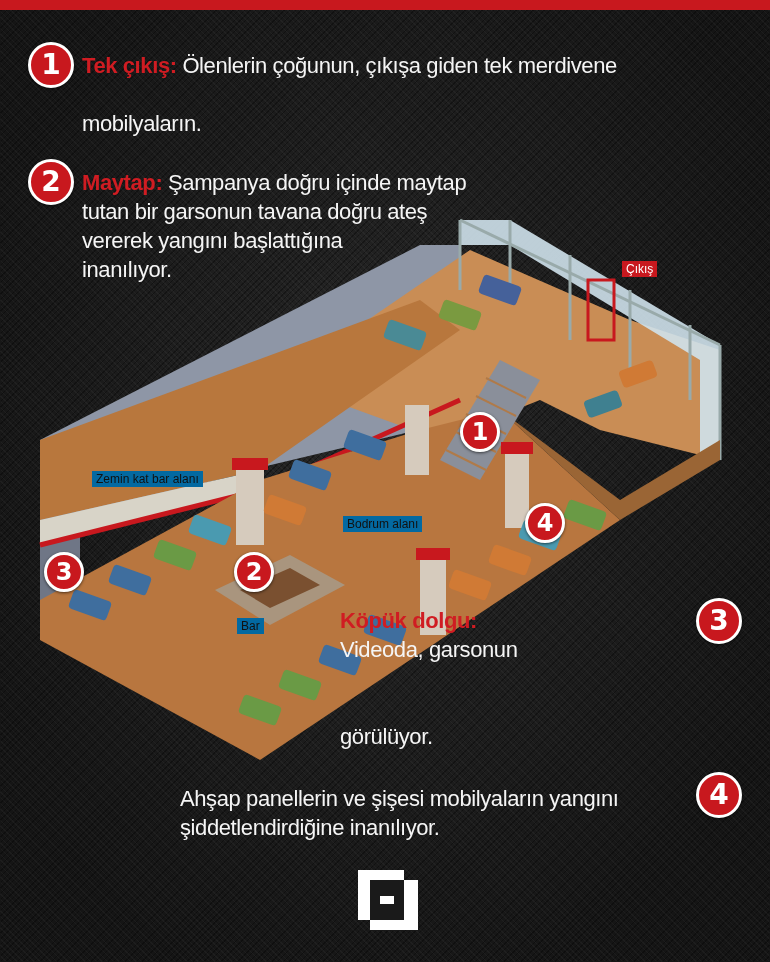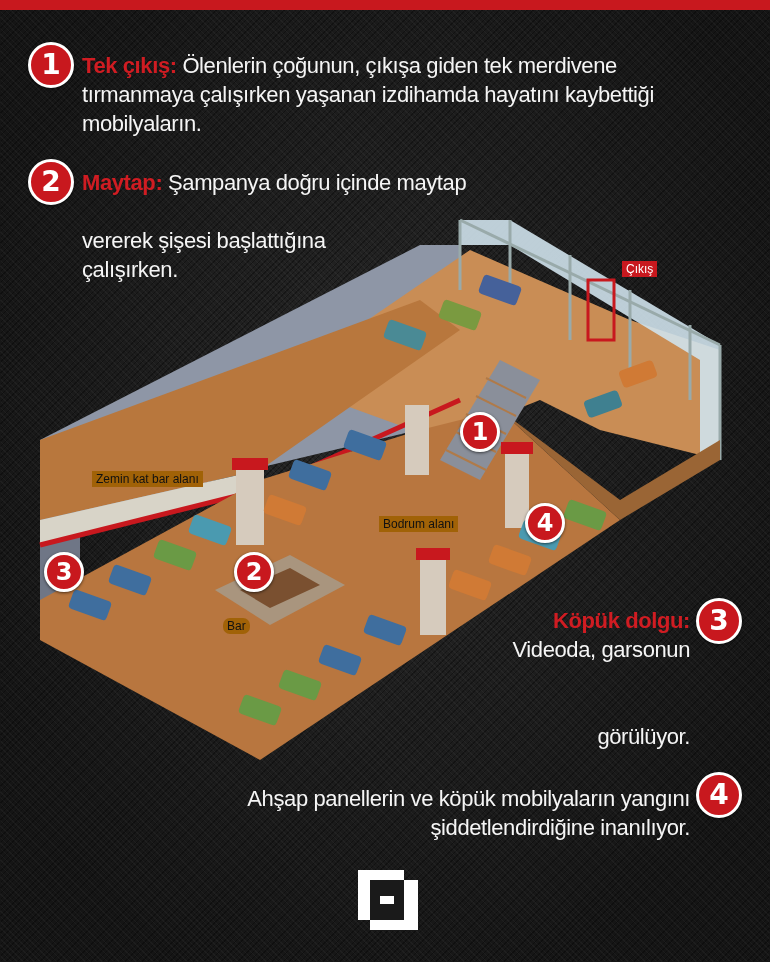--- a/index.html
+++ b/index.html
@@ -29,54 +29,54 @@
   .badge.small { width: 40px; height: 40px; font-size: 24px; line-height: 34px; }
 
   .note {
     position: absolute;
     font-family: Liberation Sans, sans-serif;
     font-size: 22px; line-height: 29px;
     color: #f5f5f5;
     letter-spacing: -0.4px;
   }
   .note .kw { color: #d01c22; font-weight: bold; }
-  .note.right { text-align: right; }
+  .note.right { }
 
   
   .illus { position: absolute; left: 0; top: 0; width: 770px; height: 962px; pointer-events: none; }
   .maplabel {
     position: absolute;
-    background: #a16207; color: #111;
+    background: #0369a1; color: #111;
     font-size: 12px; line-height: 16px; padding: 0 4px;
     font-family: "Liberation Sans", sans-serif;
   }
   .maplabel.exit { background: #c8181e; color: #fff; }
 
   .logo { position: absolute; left: 358px; top: 870px; width: 60px; height: 60px; }
 </style>
 </head>
 <body>
 
 <div class="topbar"></div>
 
 <div class="badge" style="left:28px;top:42px;">1</div>
 <div class="note" style="left:82px;top:51px;width:670px;">
   <span class="kw">Tek çıkış:</span>
   <span>Ölenlerin çoğunun, çıkışa giden tek merdivene</span><br>
-  <span>tırmanmaya çalışırken yaşanan izdihamda hayatını kaybettiği</span><br>
+  <br>
   <span>mobilyaların.</span>
 </div>
 
 <div class="badge" style="left:28px;top:159px;">2</div>
 <div class="note" style="left:82px;top:168px;width:460px;">
   <span class="kw">Maytap:</span>
   <span>Şampanya doğru içinde maytap</span><br>
-  <br>
-  <span>vererek şişesi başlattığına</span><br>
-  <span>çalışırken.</span>
+  <span>tutan bir garsonun tavana doğru ateş</span><br>
+  <span>vererek yangını başlattığına</span><br>
+  <span>inanılıyor.</span>
 </div>
 
 <svg class="illus" viewBox="0 0 770 962">
 
   <polygon points="40,440 420,245 460,245 460,420 250,470 40,530" fill="#8e96a6"></polygon>
   <polygon points="40,440 40,610 80,640 80,520" fill="#6f7686"></polygon>
 
   <polygon points="280,380 470,250 630,320 720,350 720,460 600,430 540,400 440,440 330,400" fill="#c98d55"></polygon>
 
   <polygon points="460,220 510,220 720,345 720,460 700,460 700,360 510,245 460,245" fill="#cfe2ec" opacity="0.9"></polygon>
@@ -141,39 +141,39 @@
     <rect x="385" y="325" width="40" height="20" rx="4" fill="#4a8a95" transform="rotate(20 405 335)"></rect>
     <rect x="440" y="305" width="40" height="20" rx="4" fill="#7a9a40" transform="rotate(20 460 315)"></rect>
     <rect x="480" y="280" width="40" height="20" rx="4" fill="#45619a" transform="rotate(20 500 290)"></rect>
     <rect x="620" y="365" width="36" height="18" rx="4" fill="#d07a35" transform="rotate(-20 638 374)"></rect>
     <rect x="585" y="395" width="36" height="18" rx="4" fill="#3f8090" transform="rotate(-20 603 404)"></rect>
   </g>
 </svg>
 
 <div class="maplabel exit" style="left:622px;top:261px;">Çıkış</div>
 <div class="maplabel" style="left:92px;top:471px;">Zemin kat bar alanı</div>
-<div class="maplabel" style="left:343px;top:516px;margin-left:36px;">Bodrum alanı</div>
-<div class="maplabel" style="left:223px;top:618px;border-radius:7px;">Bar</div>
+<div class="maplabel" style="left:343px;top:516px;">Bodrum alanı</div>
+<div class="maplabel" style="left:237px;top:618px;">Bar</div>
 
 <div class="badge small" style="left:460px;top:412px;">1</div>
 <div class="badge small" style="left:234px;top:552px;">2</div>
 <div class="badge small" style="left:44px;top:552px;">3</div>
 <div class="badge small" style="left:525px;top:503px;">4</div>
 
 <div class="note right" style="left:340px;top:606px;width:350px;">
   <span class="kw">Köpük dolgu:</span><br>
   <span>Videoda, garsonun</span><br>
   <br>
   <br>
   <span>görülüyor.</span>
 </div>
 <div class="badge" style="left:696px;top:598px;">3</div>
 
 <div class="note right" style="left:180px;top:784px;width:510px;">
-  <span>Ahşap panellerin ve köpük mobilyaların yangını</span><br>
+  <span>Ahşap panellerin ve şişesi mobilyaların yangını</span><br>
   <span>şiddetlendirdiğine inanılıyor.</span>
 </div>
 <div class="badge" style="left:696px;top:772px;">4</div>
 
 <svg class="logo" viewBox="0 0 60 60">
   <rect x="0" y="0" width="46" height="50" fill="#fff"></rect>
   <rect x="12" y="10" width="48" height="50" fill="#fff"></rect>
   <rect x="12" y="10" width="10" height="40" fill="#1a1a1a"></rect>
   <rect x="36" y="10" width="10" height="40" fill="#1a1a1a"></rect>
   <rect x="22" y="26" width="14" height="8" fill="#fff"></rect>

